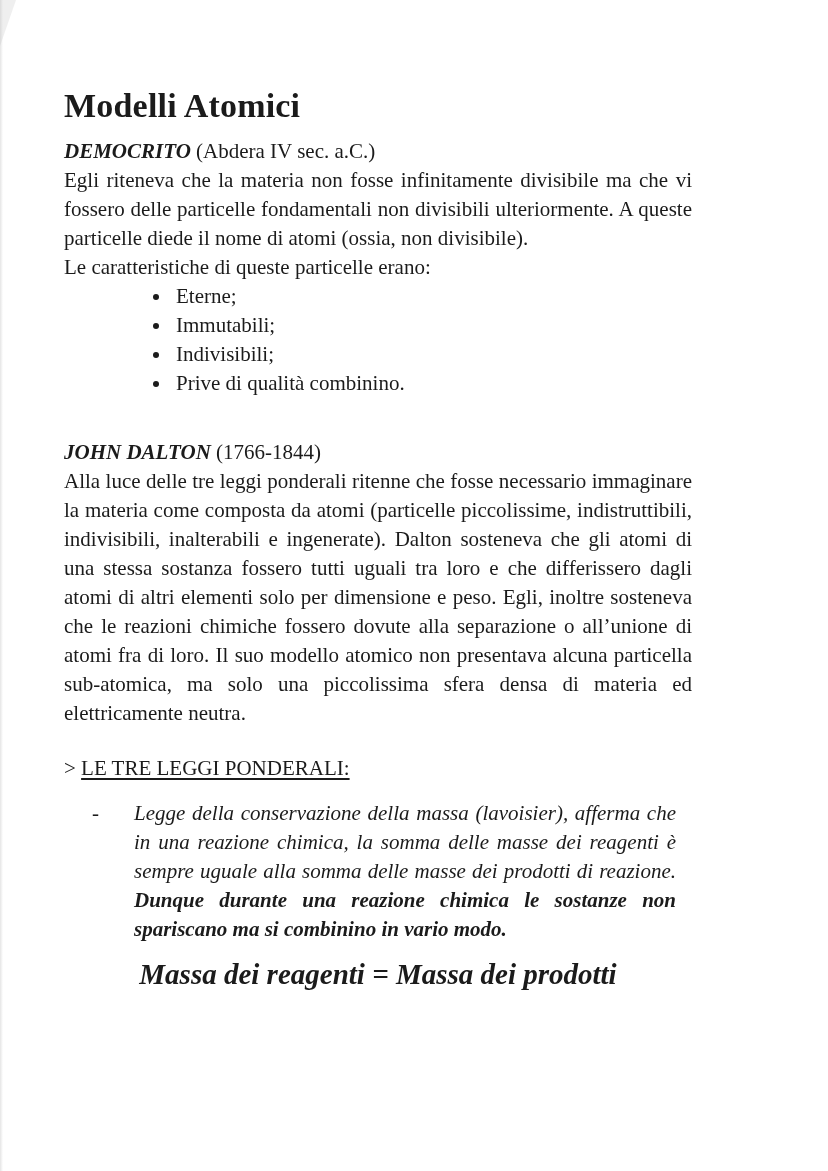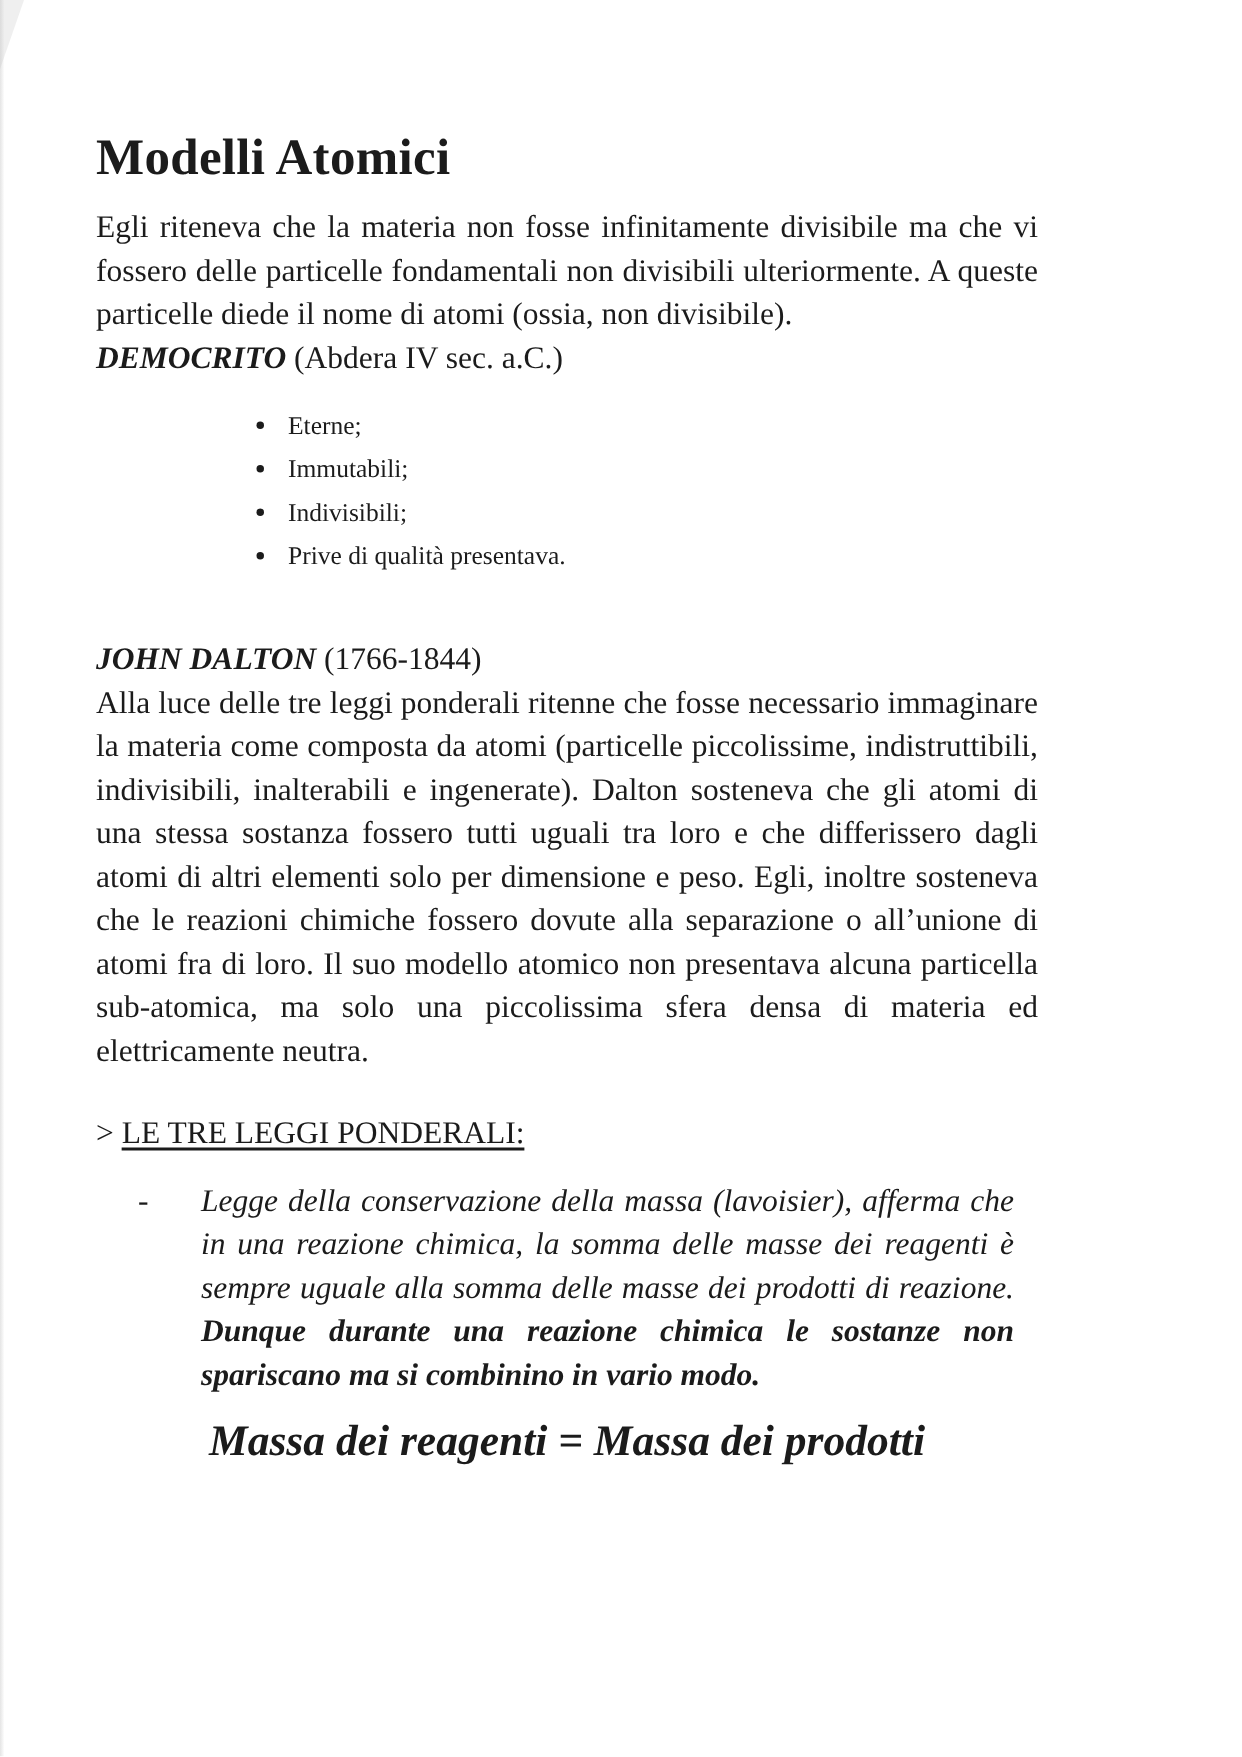--- a/index.html
+++ b/index.html
@@ -47,24 +47,24 @@
     margin: 0;
     font-size: 21px;
     line-height: 29px;
   }
   .just {
     text-align: justify;
     text-justify: inter-word;
   }
   .bi { font-weight: 700; font-style: italic; }
   .bullets {
-    margin: 16px;
+    margin: 0;
     padding: 0 0 0 108px;
     list-style: disc outside;
-    font-size: 17px;
+    font-size: 21px;
     line-height: 29px;
   }
   .bullets li { padding-left: 4px; }
   .section-gap { margin-top: 40px; }
   .leggi-head {
     margin: 26px 0 0 0;
     font-size: 21px;
     line-height: 29px;
   }
   .leggi-head .underlined {
@@ -105,30 +105,31 @@
 </head>
 <body>
 
 <div class="scan-edge-left"></div>
 <div class="scan-edge-corner"></div>
 
 <div class="page">
 
   <h1 class="title">Modelli Atomici</h1>
 
+  <p class="body-line"><span class="bi">DEMOCRITO</span><span> (Abdera IV sec. a.C.)</span></p>
+
   <p class="body-line just">Egli riteneva che la materia non fosse infinitamente divisibile ma che vi fossero delle particelle fondamentali non divisibili ulteriormente. A queste particelle diede il nome di atomi (ossia, non divisibile).</p>
 
-  <p class="body-line"><span class="bi">DEMOCRITO</span><span> (Abdera IV sec. a.C.)</span></p>
-
+  <p class="body-line">Le caratteristiche di queste particelle erano:</p>
 
   <ul class="bullets">
     <li>Eterne;</li>
     <li>Immutabili;</li>
     <li>Indivisibili;</li>
-    <li>Prive di qualità presentava.</li>
+    <li>Prive di qualità combinino.</li>
   </ul>
 
   <p class="body-line section-gap"><span class="bi">JOHN DALTON</span><span> (1766-1844)</span></p>
 
   <p class="body-line just">Alla luce delle tre leggi ponderali ritenne che fosse necessario immaginare la materia come composta da atomi (particelle piccolissime, indistruttibili, indivisibili, inalterabili e ingenerate). Dalton sosteneva che gli atomi di una stessa sostanza fossero tutti uguali tra loro e che differissero dagli atomi di altri elementi solo per dimensione e peso. Egli, inoltre sosteneva che le reazioni chimiche fossero dovute alla separazione o all’unione di atomi fra di loro. Il suo modello atomico non presentava alcuna particella sub-atomica, ma solo una piccolissima sfera densa di materia ed elettricamente neutra.</p>
 
   <p class="leggi-head"><span>&gt;</span> <span class="underlined">LE TRE LEGGI PONDERALI:</span></p>
 
   <div class="dash-item">
     <span class="dash-marker">-</span>

